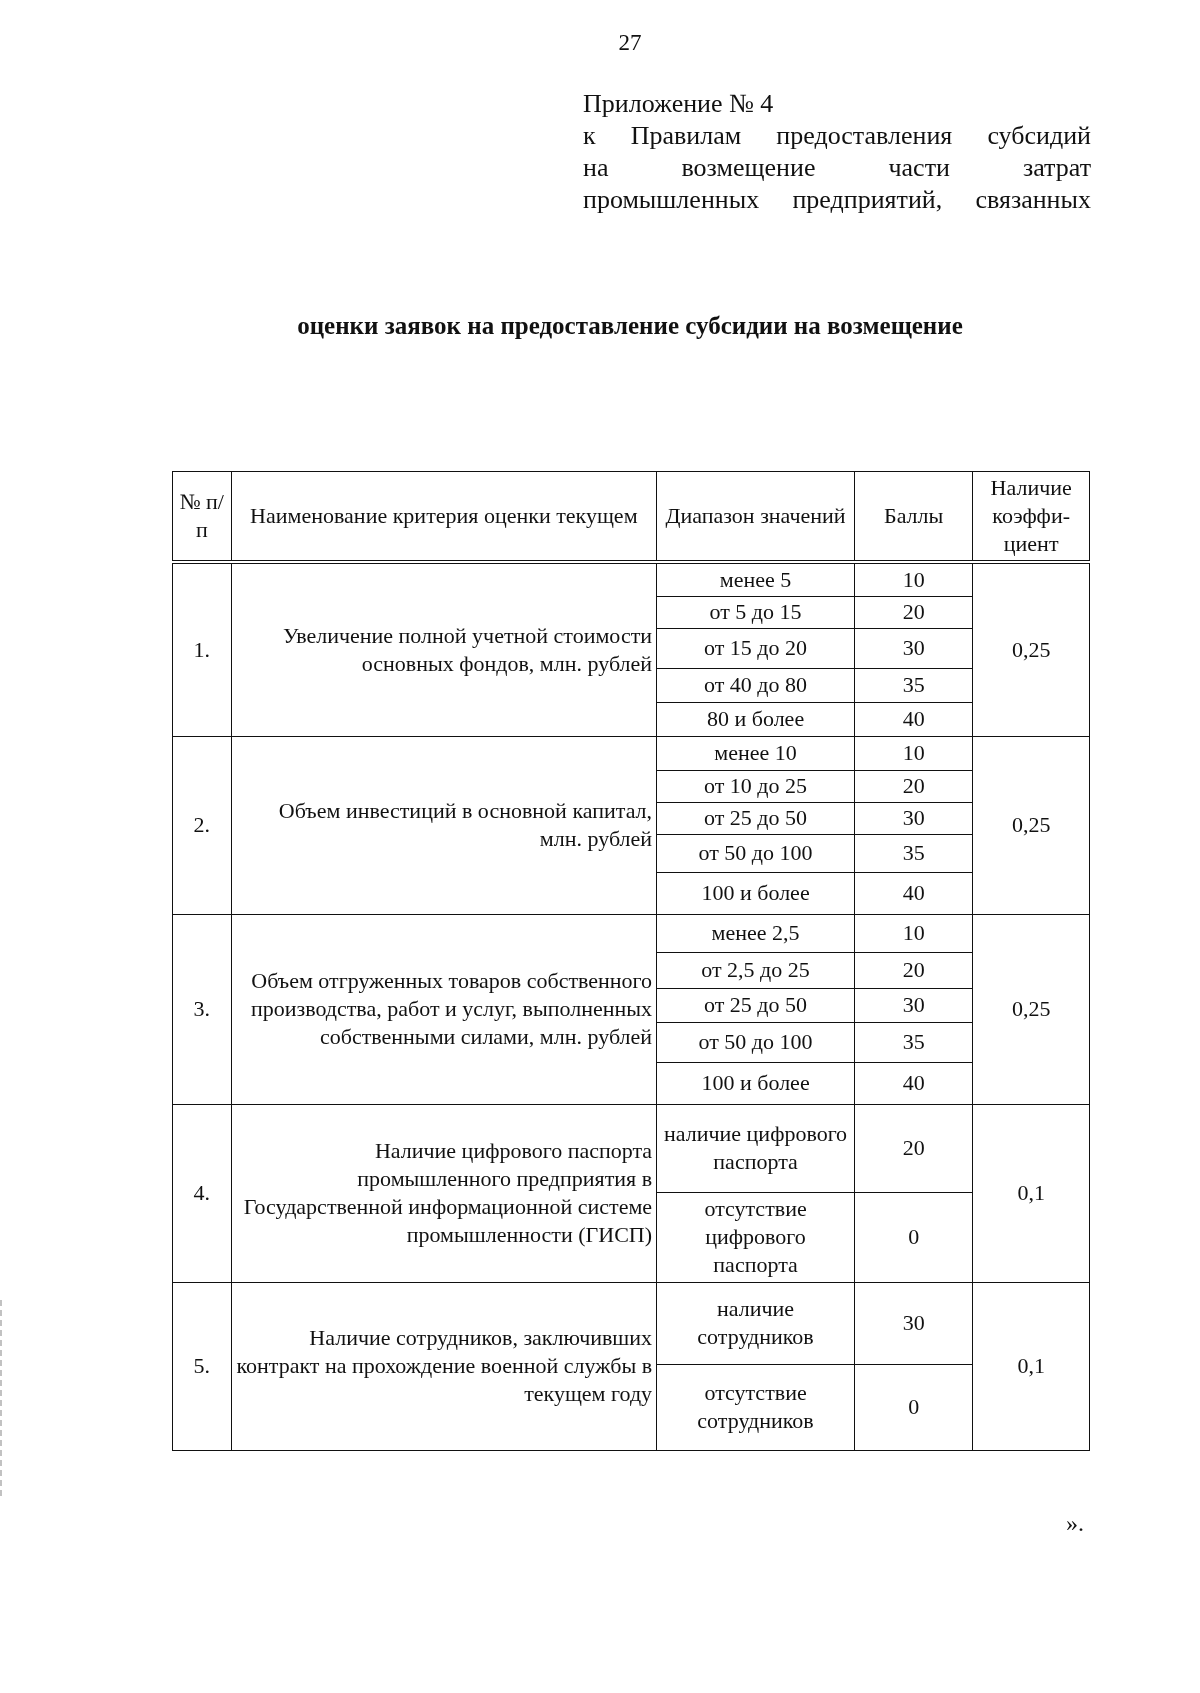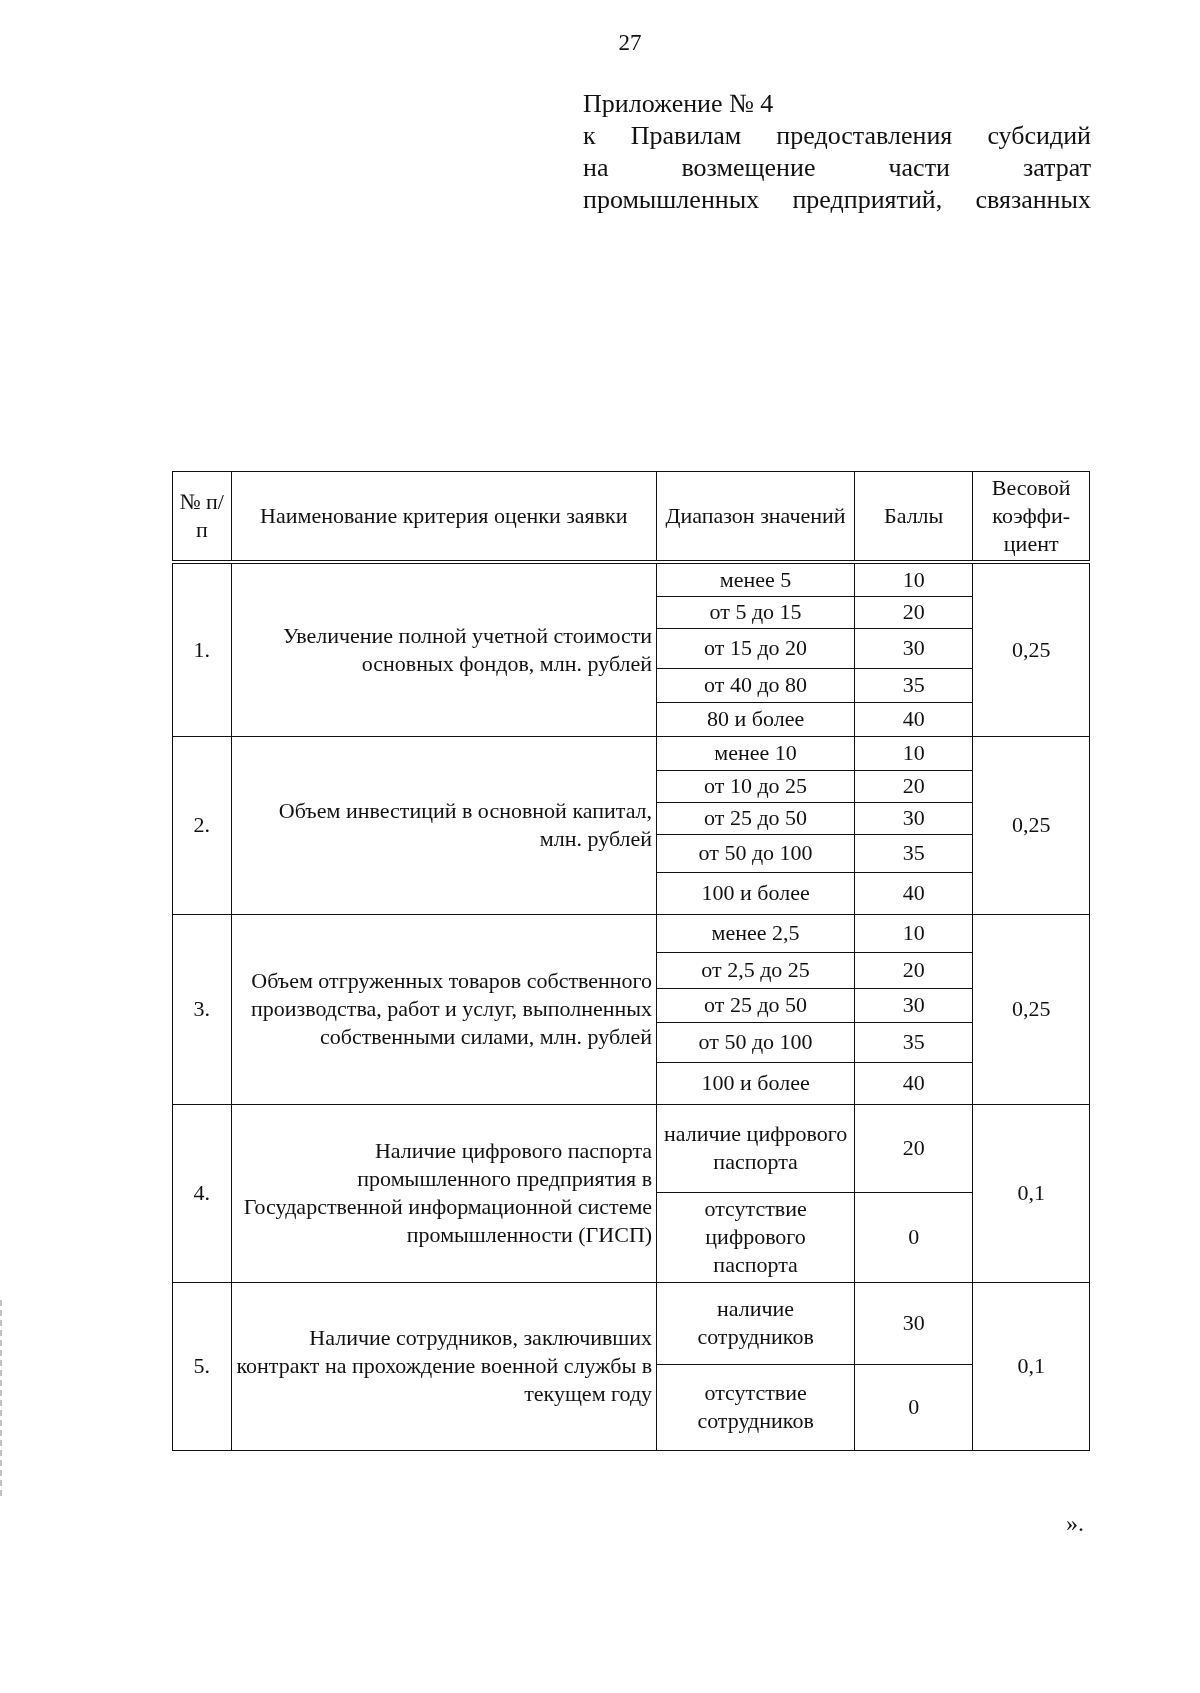--- a/index.html
+++ b/index.html
@@ -109,30 +109,31 @@
 <div class="page-number">27</div>
 
 <div class="appendix">
   <div class="line1">Приложение № 4</div>
   <div class="just">к Правилам предоставления субсидий</div>
   <div class="just">на возмещение части затрат</div>
   <div class="just">промышленных предприятий, связанных</div>
 </div>
 
 <div class="title-block">
+  <div class="title-sub">оценки заявок на предоставление субсидии на возмещение</div>
 </div>
 
 <table class="criteria">
   <thead>
     <tr>
       <th class="col-num">№ п/п</th>
-      <th class="col-name">Наименование критерия оценки заявки</th>
+      <th class="col-name">Наименование критерия оценки текущем</th>
       <th class="col-range">Диапазон значений</th>
       <th class="col-score">Баллы</th>
-      <th class="col-weight">Весовой коэффи-циент</th>
+      <th class="col-weight">Наличие коэффи-циент</th>
     </tr>
   </thead>
   <tbody id="criteria-body">
       <tr style="height: 34px;">
         <td class="num-cell" rowspan="5">1.</td>
         <td class="name-cell" rowspan="5">Увеличение полной учетной стоимости основных фондов, млн. рублей</td>
         <td class="range-cell">менее 5</td>
         <td class="score-cell">10</td>
         <td class="weight-cell" rowspan="5">0,25</td>
       </tr>

